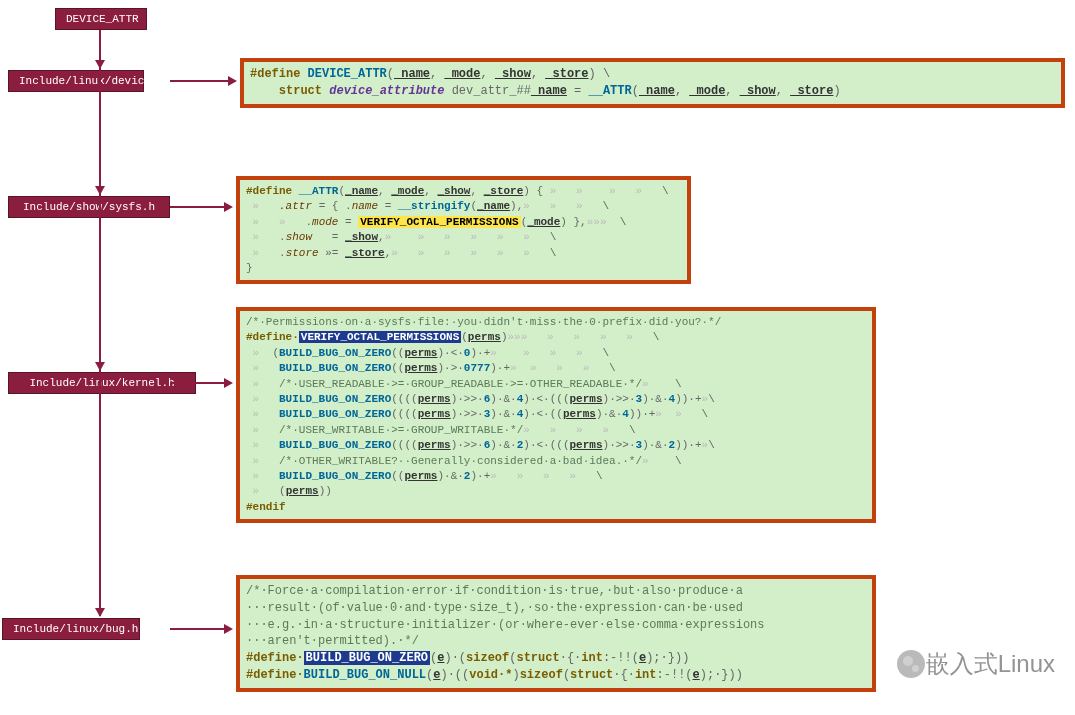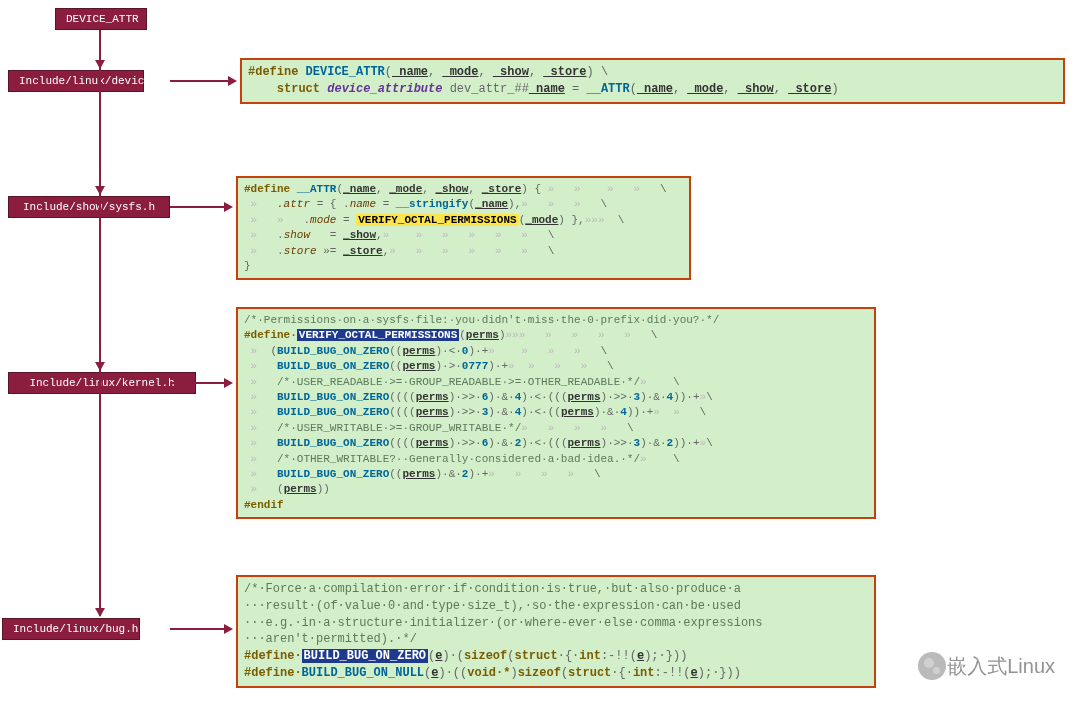--- a/index.html
+++ b/index.html
@@ -18,21 +18,21 @@
     color: #fff;
     border: 1px solid #5a1428;
     padding: 4px 10px;
     font-size: 11px;
     text-align: center;
     position: absolute;
     white-space: nowrap;
   }
   .codebox {
     background: #d3efc9;
-    border: 2px solid #c2410c;
+    border: 4px solid #c2410c;
     position: absolute;
     font-size: 12px;
     padding: 4px 6px;
     line-height: 1.4;
     white-space: pre;
     font-family: Consolas, 'Courier New', monospace;
   }
   .kw   { color: #7a5c00; font-weight: bold; }
   .mac  { color: #006699; font-weight: bold; }
   .type { color: #663399; font-style: italic; font-weight: bold; }
@@ -49,21 +49,21 @@
   .ahead {
     width: 0; height: 0; position: absolute;
   }
   .ahead.down { border-left: 5px solid transparent; border-right: 5px solid transparent; border-top: 9px solid #8b1e3f; }
   .ahead.right { border-top: 5px solid transparent; border-bottom: 5px solid transparent; border-left: 9px solid #8b1e3f; }
   .watermark {
     position: absolute;
     right: 20px;
     bottom: 35px;
     color: rgba(120,120,120,0.8);
-    font-size: 20px;
+    font-size: 24px;
     font-family: sans-serif;
     display: flex;
     align-items: center;
     gap: 1px;
   }
   .wmicon {
     width: 28px; height: 28px; border-radius: 50%;
     background: rgba(140,140,140,0.6);
     position: relative;
     display: inline-block;

